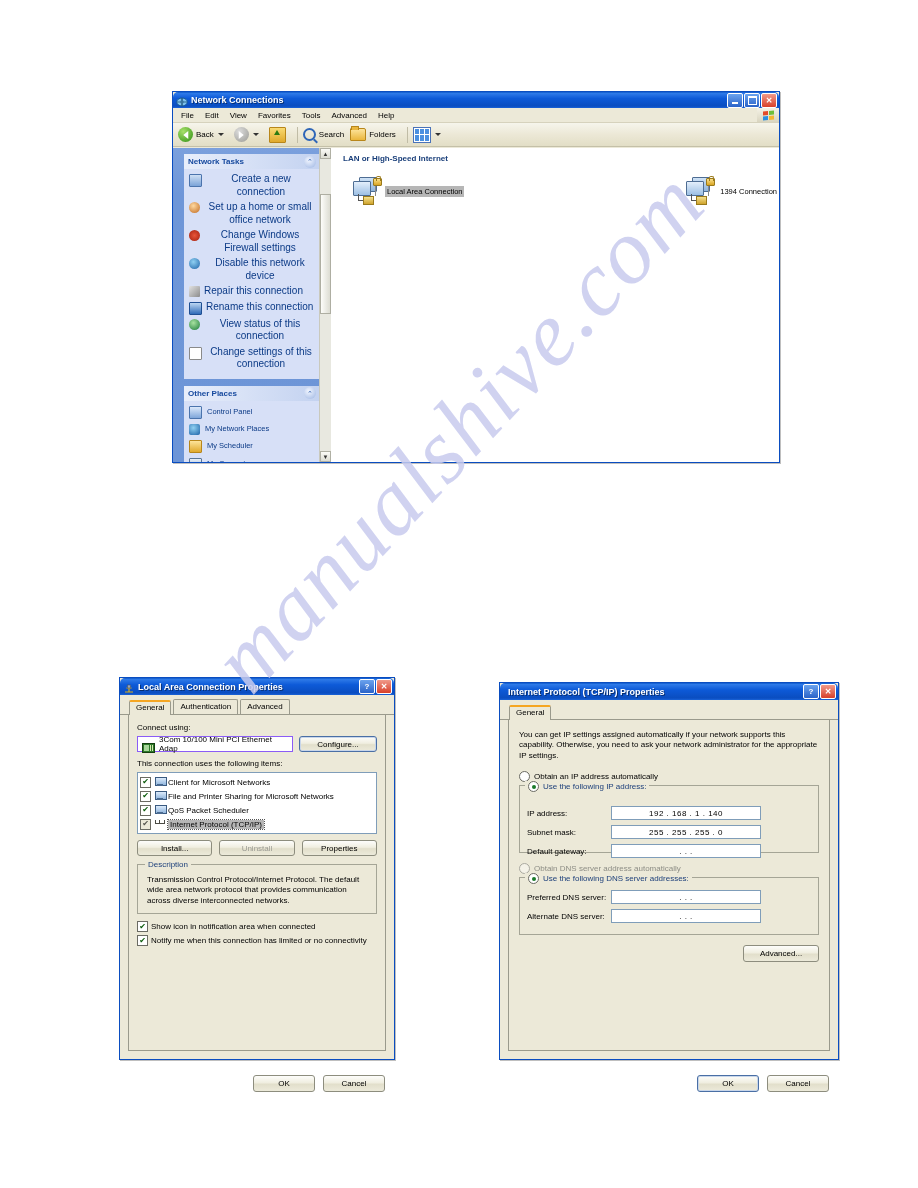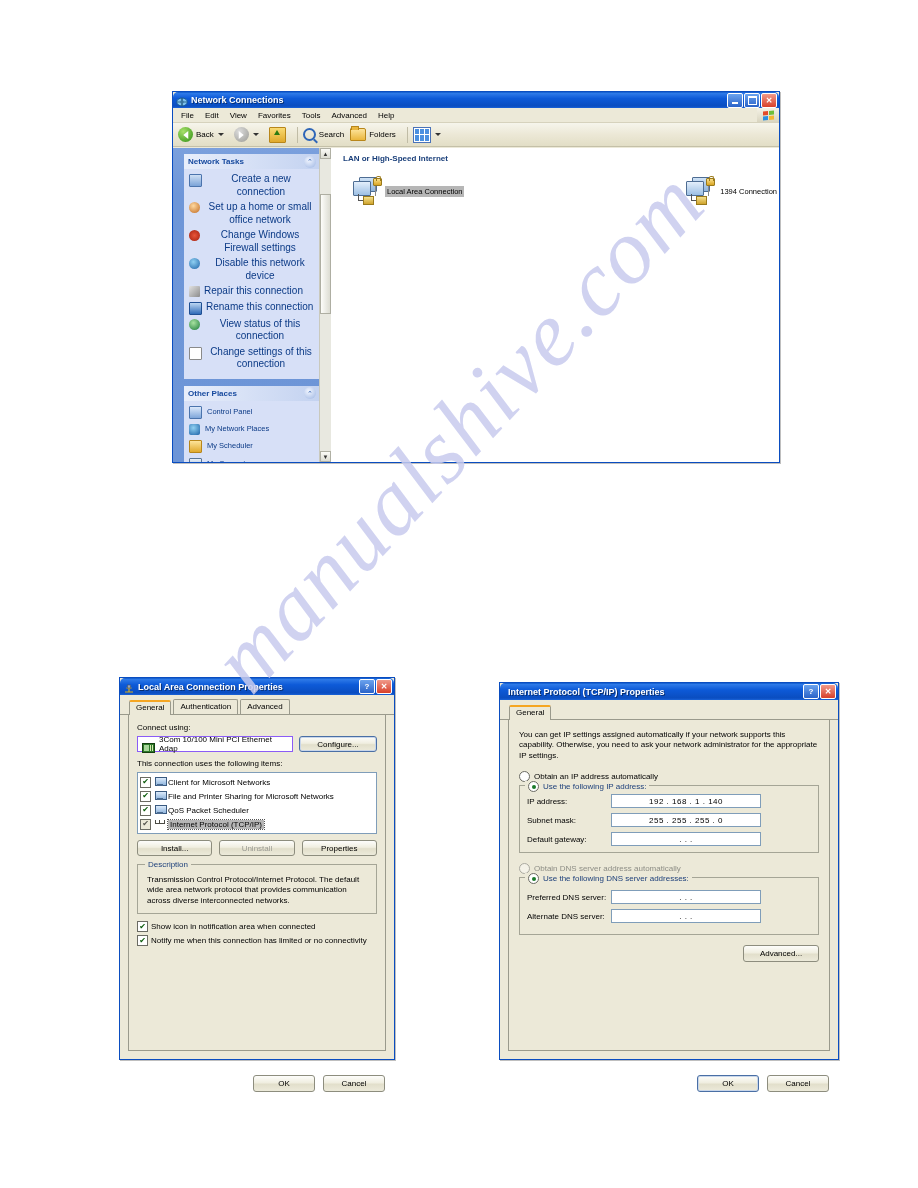--- a/index.html
+++ b/index.html
@@ -598,21 +598,21 @@
 
   <div class="panel-area" style="height:331px;position:relative;padding:10px 10px 6px 10px;">
 
     <div class="textline" style="margin-bottom:10px;">You can get IP settings assigned automatically if your network supports this capability. Otherwise, you need to ask your network administrator for the appropriate IP settings.</div>
 
     <div class="rrow">
       <span class="radio off"></span>
       <span>Obtain an IP address automatically</span>
     </div>
 
-    <div class="fieldset" style="height:68px;margin-bottom:10px;padding-top:8px;">
+    <div class="fieldset" style="height:68px;margin-bottom:10px;padding-top:20px;">
       <span class="fs-legend" style="display:flex;align-items:center;left:5px;">
         <span class="radio on"></span>
         <span>Use the following IP address:</span>
       </span>
 
       <div class="frow">
         <span class="flbl">IP address:</span>
         <span class="ipfield" style="width:150px;">192 . 168 .   1  . 140</span>
       </div>
       <div class="frow">

